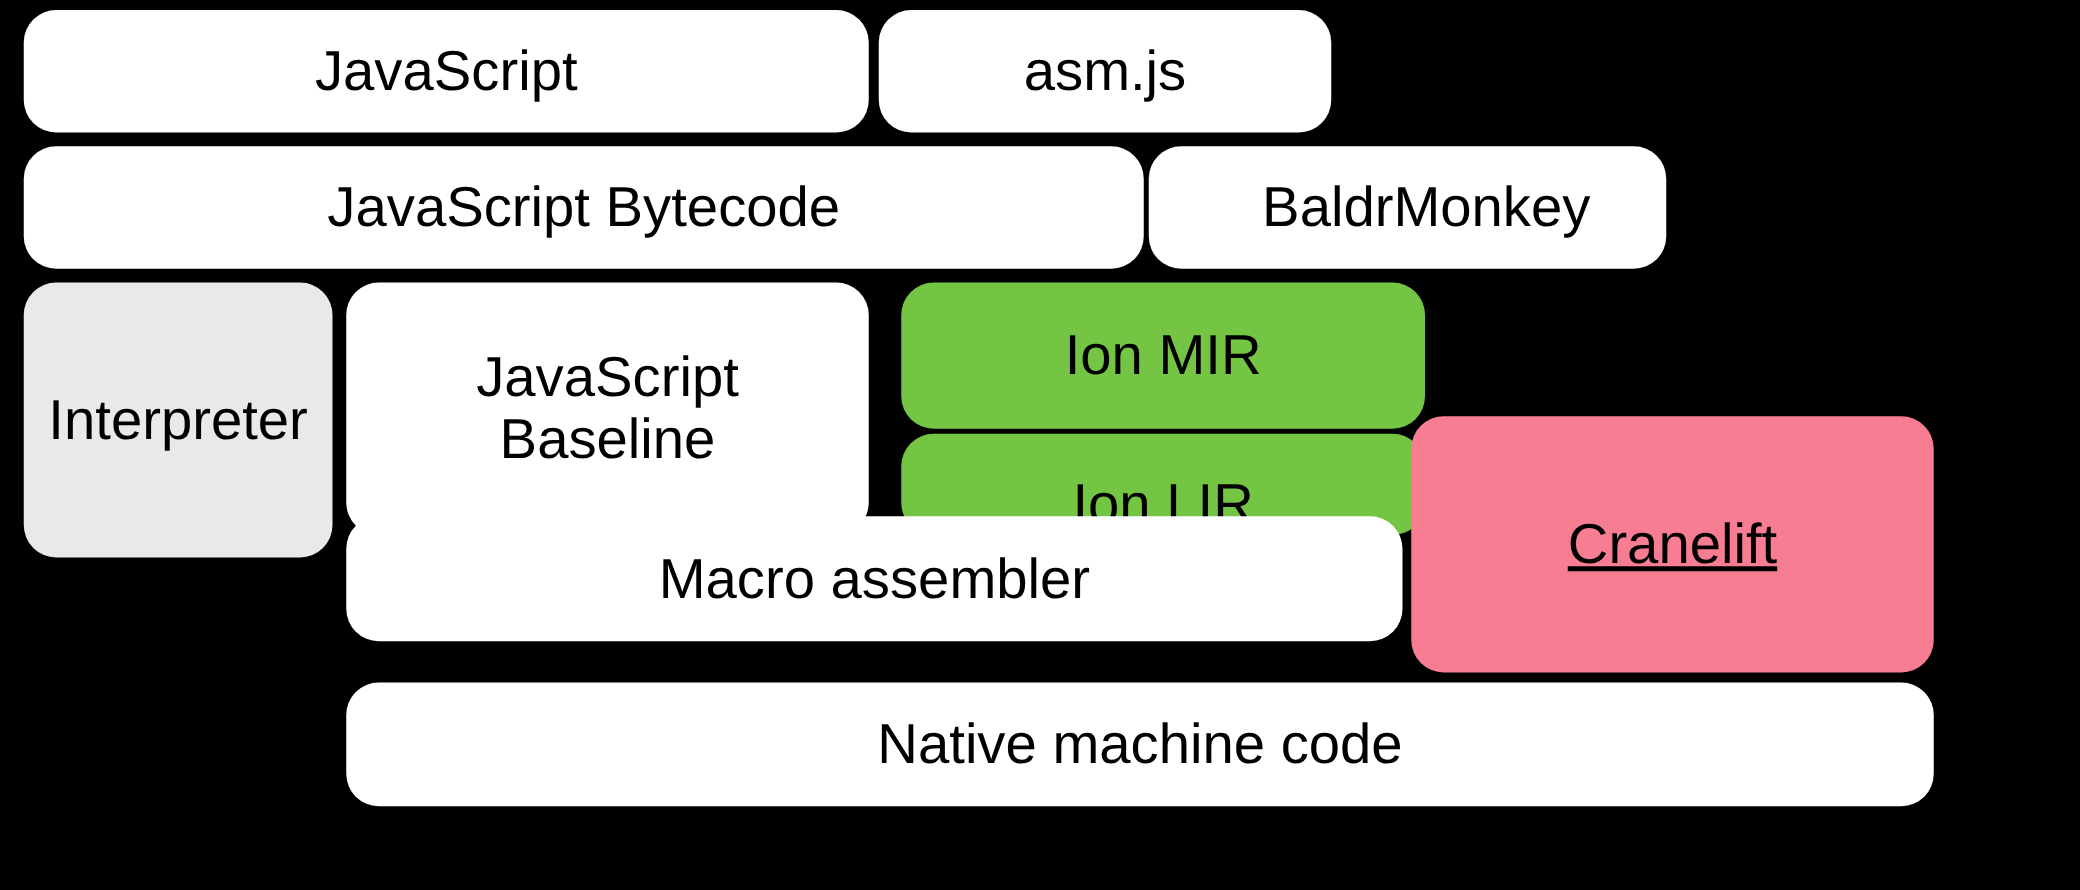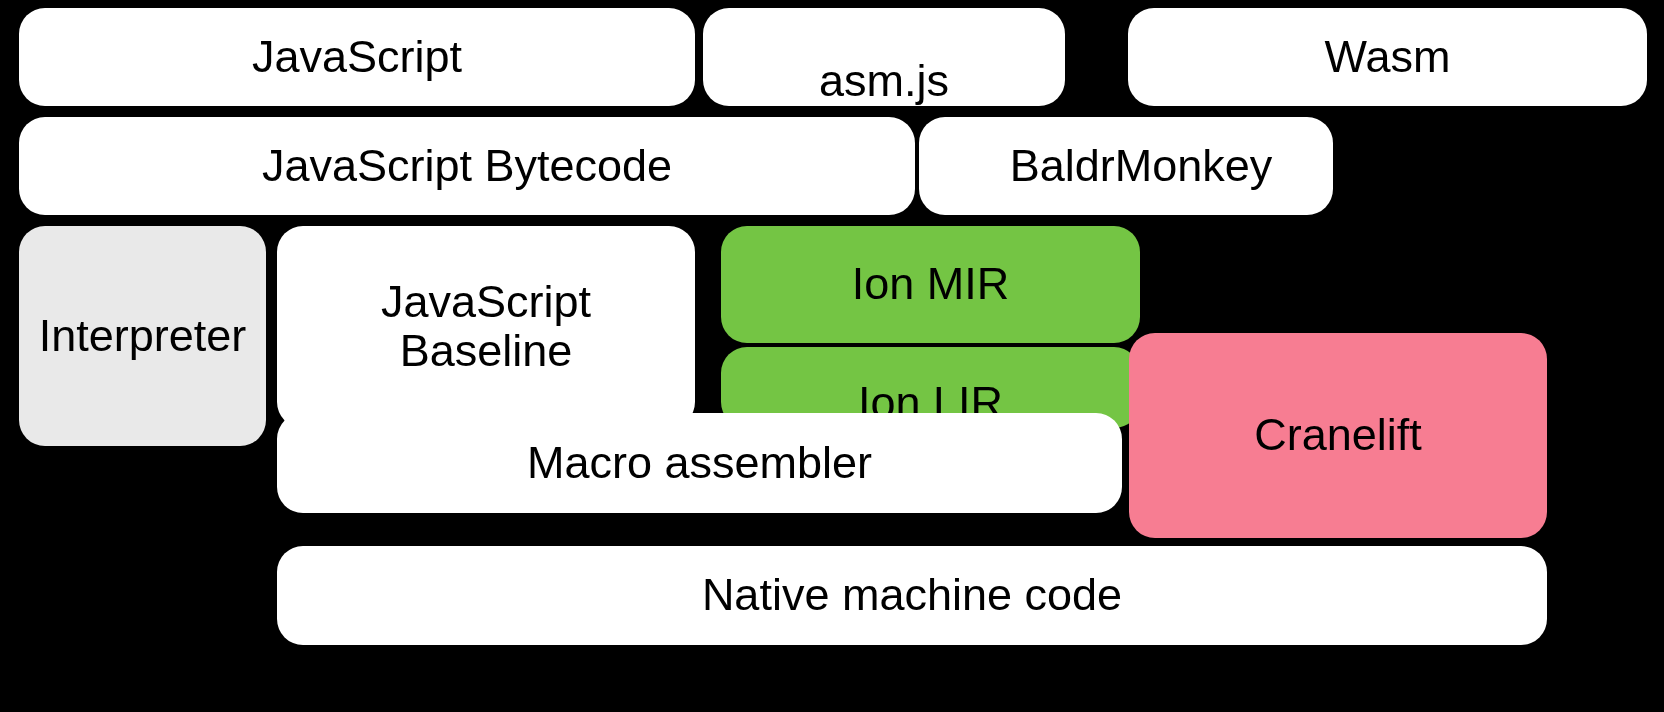--- a/index.html
+++ b/index.html
@@ -28,29 +28,28 @@
     line-height: 1.08;
     font-weight: 400;
     letter-spacing: 0px;
     box-sizing: border-box;
     white-space: pre-line;
     user-select: none;
   }
   .fill-white { background: #ffffff; }
   .fill-gray  { background: #e9e9e9; }
   .fill-green { background: #74c544; margin-left: 18px; }
-  .fill-pink  { background: #f77d92; }
+  .fill-pink  { background: #f77d92; text-decoration: underline; }
 </style>
 </head>
 <body>
 
 <div id="stage" style="background: rgb(0, 0, 0);">
     <div class="node fill-white" style="left: 19px; top: 8px; width: 676px; height: 98px; background: rgb(255, 255, 255); color: rgb(0, 0, 0);"><span>JavaScript</span></div>
-    <div class="node fill-white" style="left: 703px; top: 8px; width: 362px; height: 98px; background: rgb(255, 255, 255); color: rgb(0, 0, 0); align-items: flex-end;"><span>asm.js</span></div>
-    <div class="node fill-white" style="left: 1128px; top: 8px; width: 519px; height: 98px; background: rgb(255, 255, 255); color: rgb(0, 0, 0);"><span>Wasm</span></div>
+    <div class="node fill-white" style="left: 703px; top: 8px; width: 362px; height: 98px; background: rgb(255, 255, 255); color: rgb(0, 0, 0);"><span>asm.js</span></div>
     <div class="node fill-white" style="left: 19px; top: 117px; width: 896px; height: 98px; background: rgb(255, 255, 255); color: rgb(0, 0, 0);"><span>JavaScript Bytecode</span></div>
     <div class="node fill-white" style="left: 919px; top: 117px; width: 414px; height: 98px; background: rgb(255, 255, 255); color: rgb(0, 0, 0); padding-left: 30px;"><span>BaldrMonkey</span></div>
     <div class="node fill-gray" style="left: 19px; top: 226px; width: 247px; height: 220px; background: rgb(233, 233, 233); color: rgb(0, 0, 0);"><span>Interpreter</span></div>
     <div class="node fill-white" style="left: 277px; top: 226px; width: 418px; height: 202px; background: rgb(255, 255, 255); color: rgb(0, 0, 0);"><span>JavaScript
 Baseline</span></div>
     <div class="node fill-green" style="left: 703px; top: 226px; width: 419px; height: 117px; background: rgb(116, 197, 68); color: rgb(0, 0, 0);"><span>Ion MIR</span></div>
     <div class="node fill-green" style="left: 703px; top: 347px; width: 419px; height: 81px; background: rgb(116, 197, 68); color: rgb(0, 0, 0); align-items: flex-end;"><span>Ion LIR</span></div>
     <div class="node fill-pink" style="left: 1129px; top: 333px; width: 418px; height: 205px; background: rgb(247, 125, 146); color: rgb(0, 0, 0);"><span>Cranelift</span></div>
     <div class="node fill-white" style="left: 277px; top: 413px; width: 845px; height: 100px; background: rgb(255, 255, 255); color: rgb(0, 0, 0); text-align: right;"><span>Macro assembler</span></div>
     <div class="node fill-white" style="left: 277px; top: 546px; width: 1270px; height: 99px; background: rgb(255, 255, 255); color: rgb(0, 0, 0);"><span>Native machine code</span></div>

